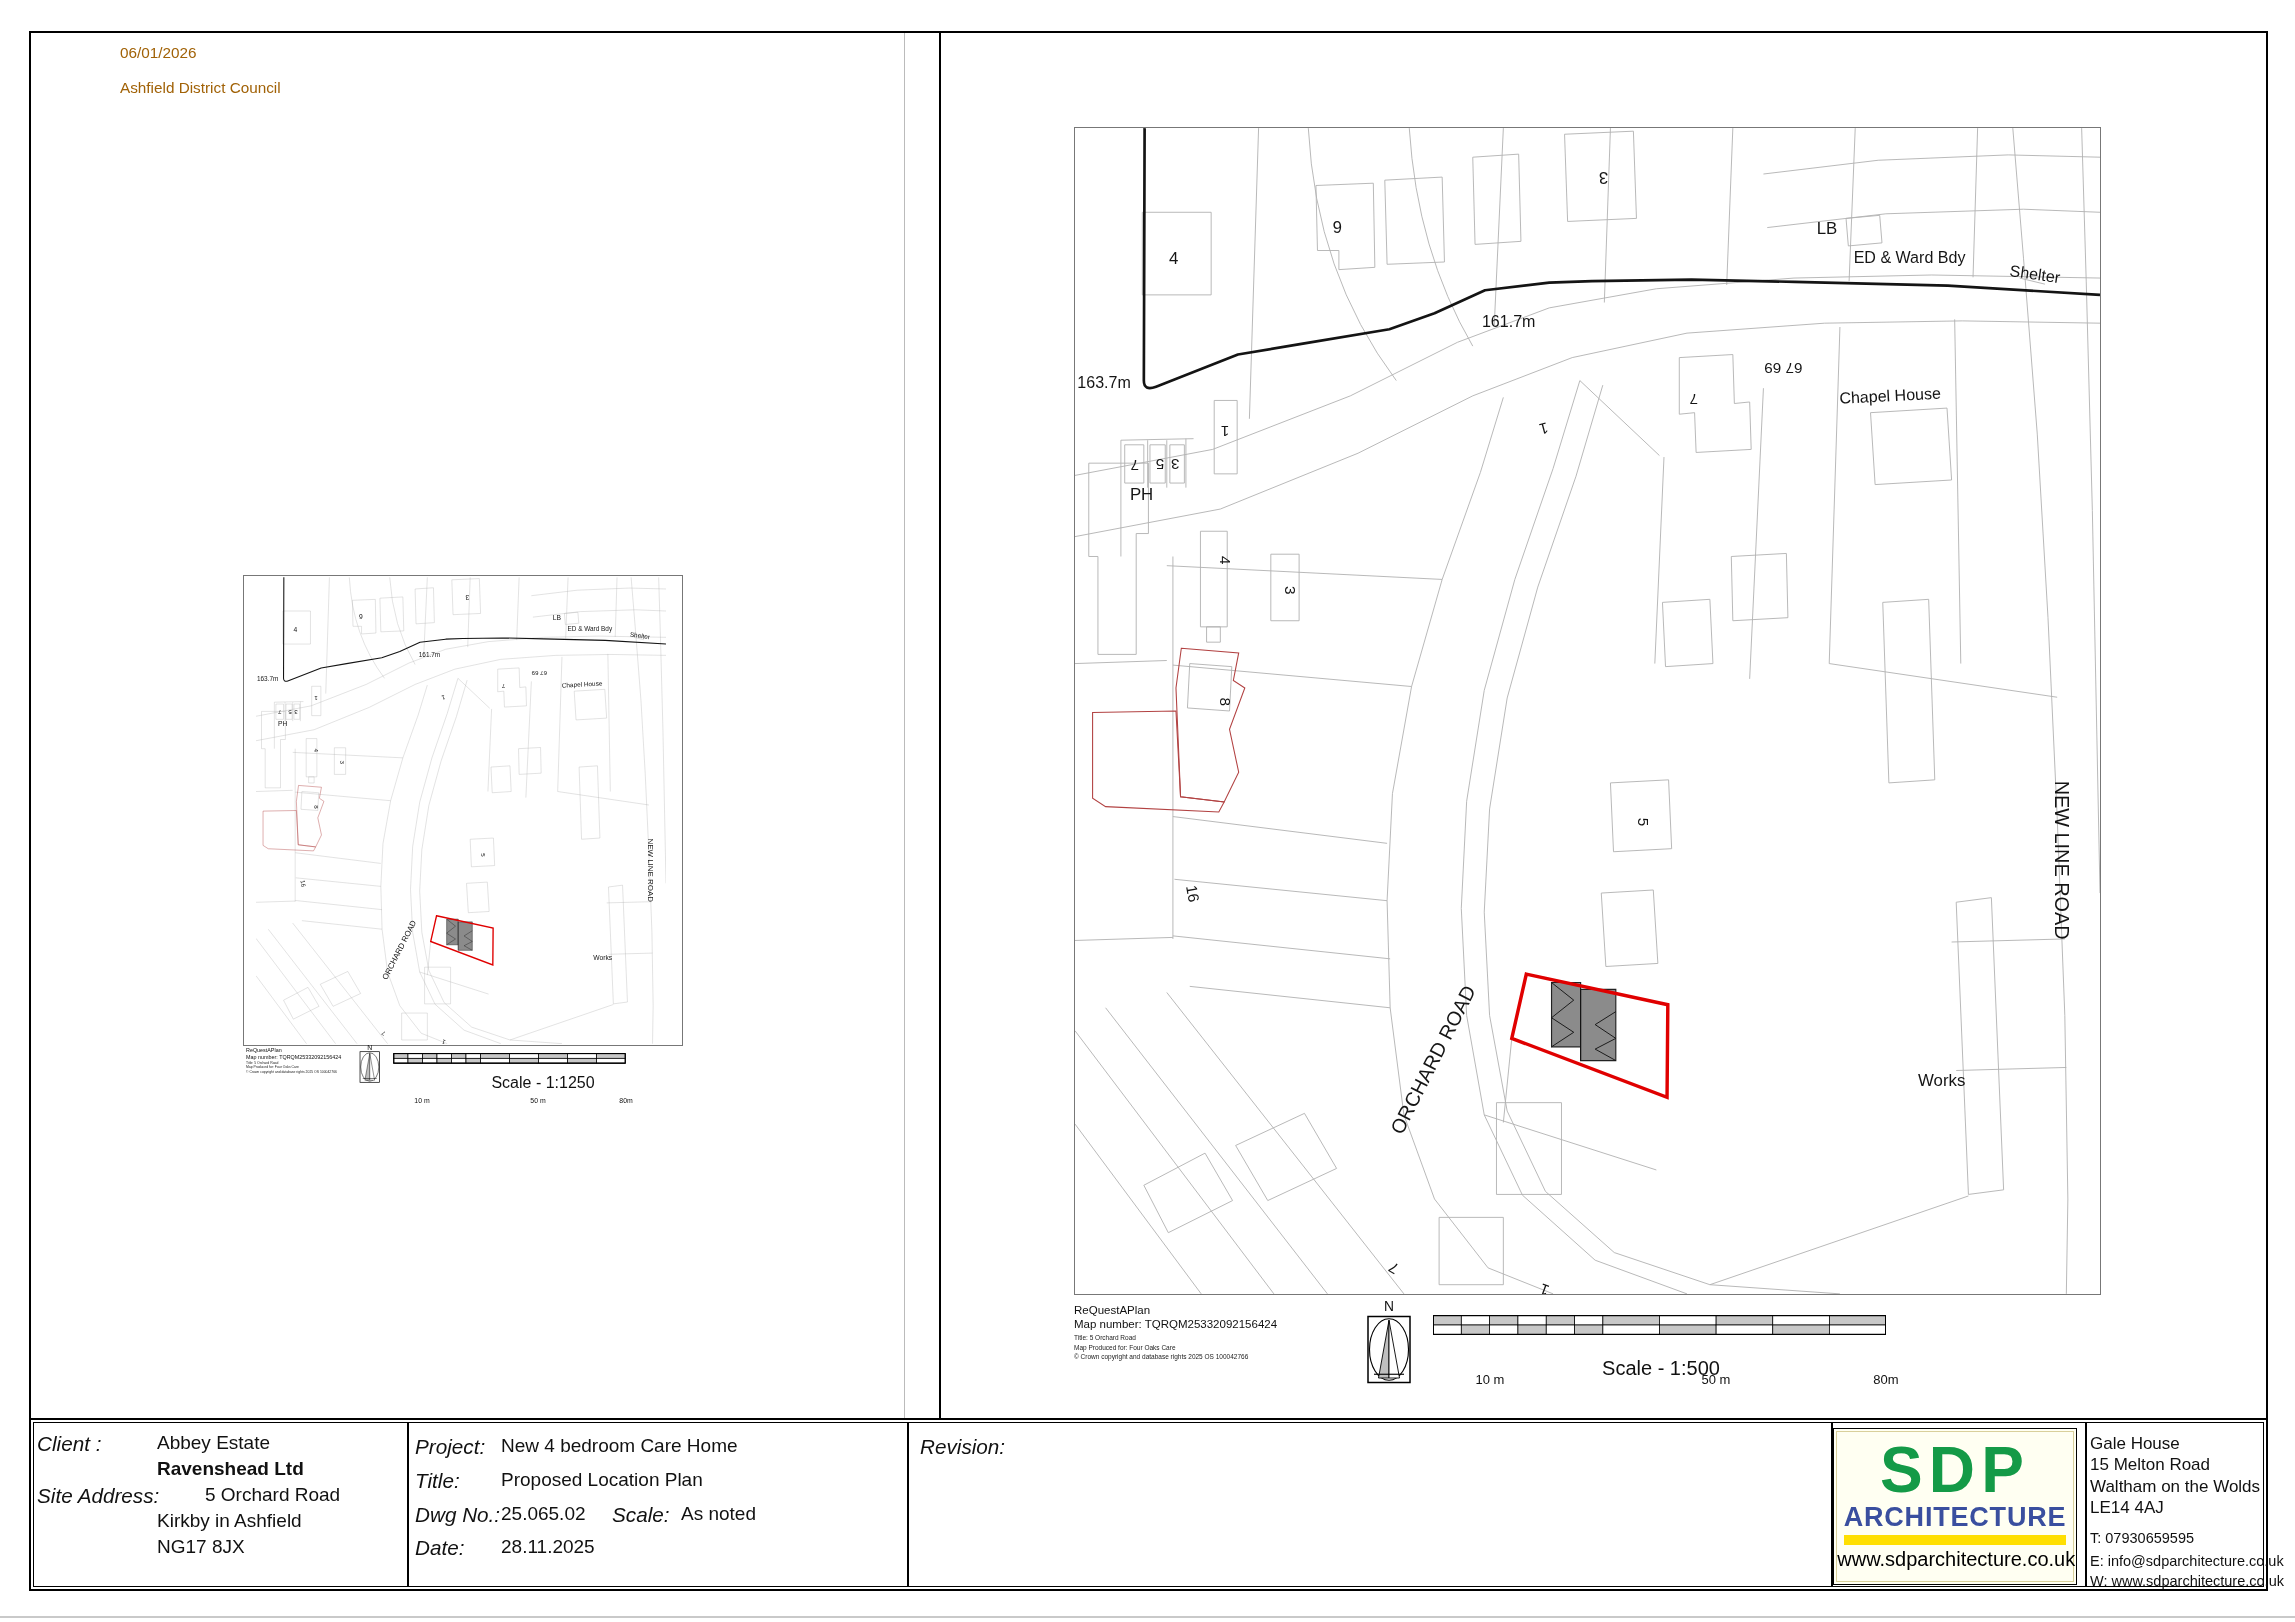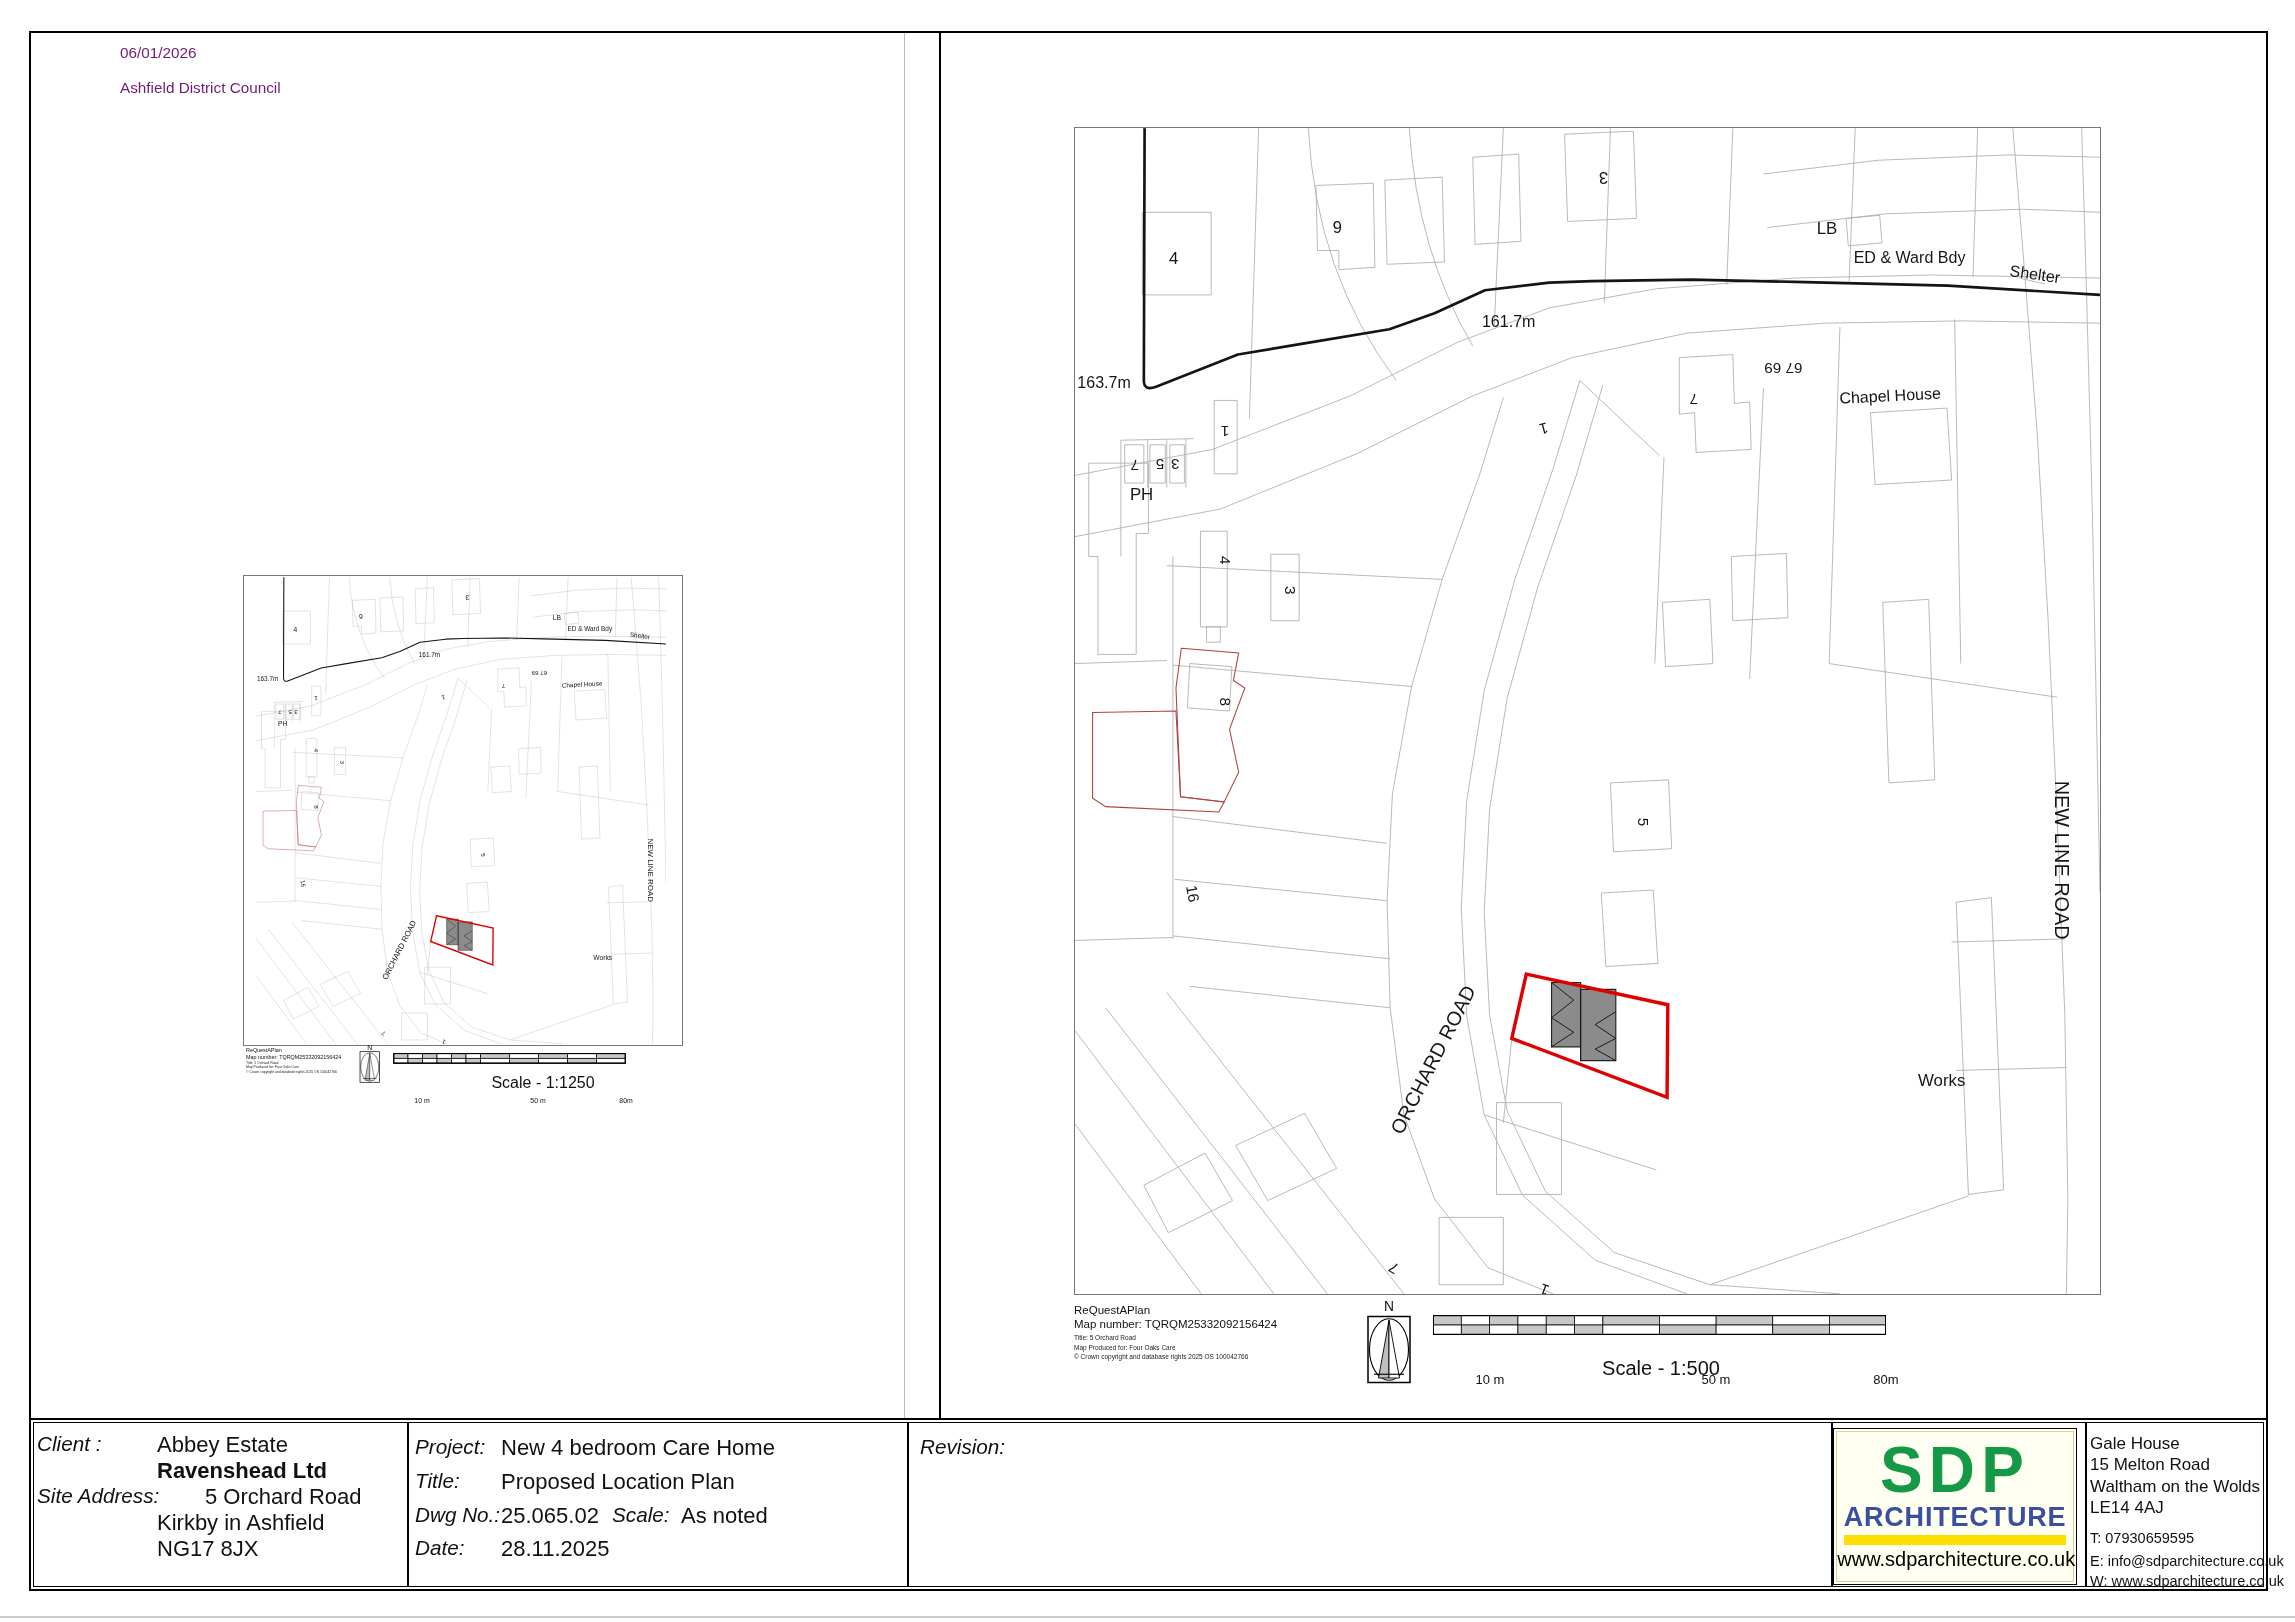--- a/index.html
+++ b/index.html
@@ -1,21 +1,21 @@
 <!DOCTYPE html>
 <html style="font-size:12.2px"><head>
 <meta charset="utf-8">
 <style>
   html,body{margin:0;padding:0;background:#ffffff;}
   body{width:2295px;height:1623px;position:relative;font-family:"Liberation Sans",sans-serif;color:#111;overflow:hidden;}
   .abs{position:absolute;}
   .frame{left:29px;top:31px;width:2235px;height:1556px;border:2.3px solid #000;}
   .vdiv-gray{left:904px;top:33px;width:0.8px;height:1385px;background:#bbb;}
   .vdiv-black{left:939px;top:33px;width:1.5px;height:1385px;background:#000;}
-  .hdr{left:120px;font-size:15.3px;color:#701a75;}
+  .hdr{left:120px;font-size:15.3px;color:#a16207;}
   .mapbox{border:0.8px solid #777;background:#fff;}
   .map-lg{left:1074px;top:127px;width:1025px;height:1166px;}
   .map-sm{left:243px;top:575px;width:438px;height:469px;}
   svg{display:block;}
   .mp-parcel{fill:none;stroke:#b2b2b2;stroke-width:1.2;stroke-linejoin:round;}
   .mp-boundary{fill:none;stroke:#141414;stroke-width:3.5;stroke-linejoin:round;}
   .mp-red{fill:none;stroke:#e00000;stroke-width:4.5;stroke-linejoin:miter;}
   .mp-redthin{fill:none;stroke:#b24242;stroke-width:1.4;}
   .mp-sitebld{fill:#8b8b8b;stroke:#222;stroke-width:1.5;}
   .mp-roof{fill:none;stroke:#111;stroke-width:1.2;}
@@ -27,21 +27,21 @@
   .compass-n{font-size:13.8px;text-align:center;width:100%;}
   .compass-n-sm{font-size:6.9px;text-align:center;width:100%;}
   .sb-label{position:absolute;transform:translateX(-50%);font-size:13px;white-space:nowrap;margin-top:32px;}
   .sb-label-sm{font-size:6.9px;}
   .scale-caption{font-size:20px;transform:translateX(-50%);white-space:nowrap;}
   .scale-caption-sm{font-size:16px;}
   .tb{left:29px;top:1418px;width:2235px;height:169px;border:2.3px solid #000;background:#fff;}
   .tb-inner{position:absolute;left:2.3px;top:2.3px;right:2.3px;bottom:2.3px;border:0.8px solid #000;}
   .tb-div{position:absolute;top:3.1px;bottom:3.1px;width:1.5px;background:#000;}
   .lbl-it{font-style:italic;font-size:20.7px;white-space:nowrap;}
-  .val{font-size:22px;white-space:nowrap;}
+  .val{font-size:19px;white-space:nowrap;}
   .logo-box{left:1833px;top:1428px;width:242px;height:155px;border:1.5px solid #000;background:#fffff2;}
   .logo-inner{position:absolute;left:2.3px;top:2.3px;right:2.3px;bottom:2.3px;border:0.8px solid #d9d09b;text-align:center;}
   .logo-sdp{font-size:64px;font-weight:bold;color:#149a47;letter-spacing:6.1px;line-height:64px;margin-top:6.1px;}
   .logo-arch{font-size:27px;font-weight:bold;color:#3a4f9f;letter-spacing:0.8px;line-height:27.5px;margin-top:1.5px;}
   .logo-bar{width:222px;height:10px;background:#ffdf00;margin:3.8px auto 3.1px auto;}
   .logo-url{font-size:20px;color:#000;}
   .contact-line{font-size:17px;white-space:nowrap;}
   .contact-line2{font-size:14.5px;white-space:nowrap;}
   .bottom-edge{left:0px;top:1616px;width:2295px;height:1.5px;background:#c9c9c9;}
 </style>

